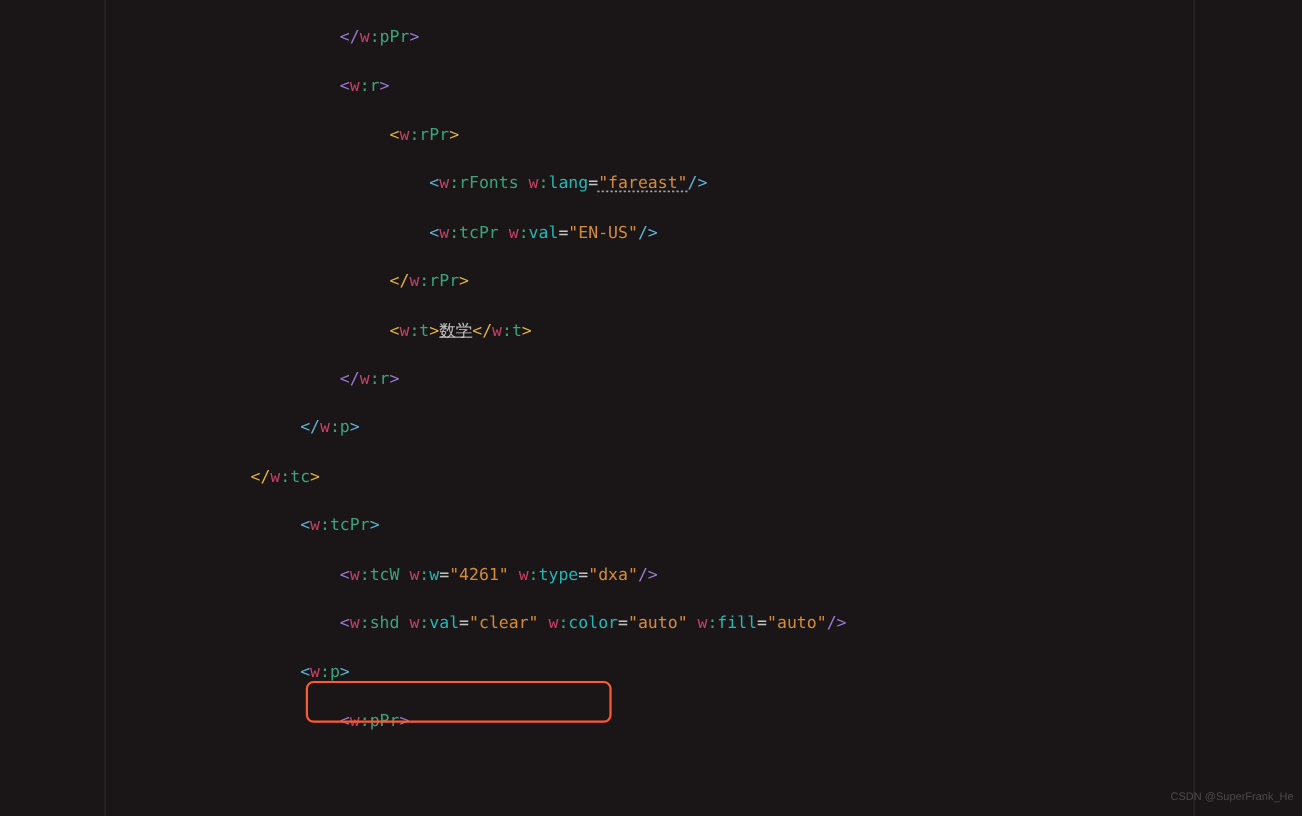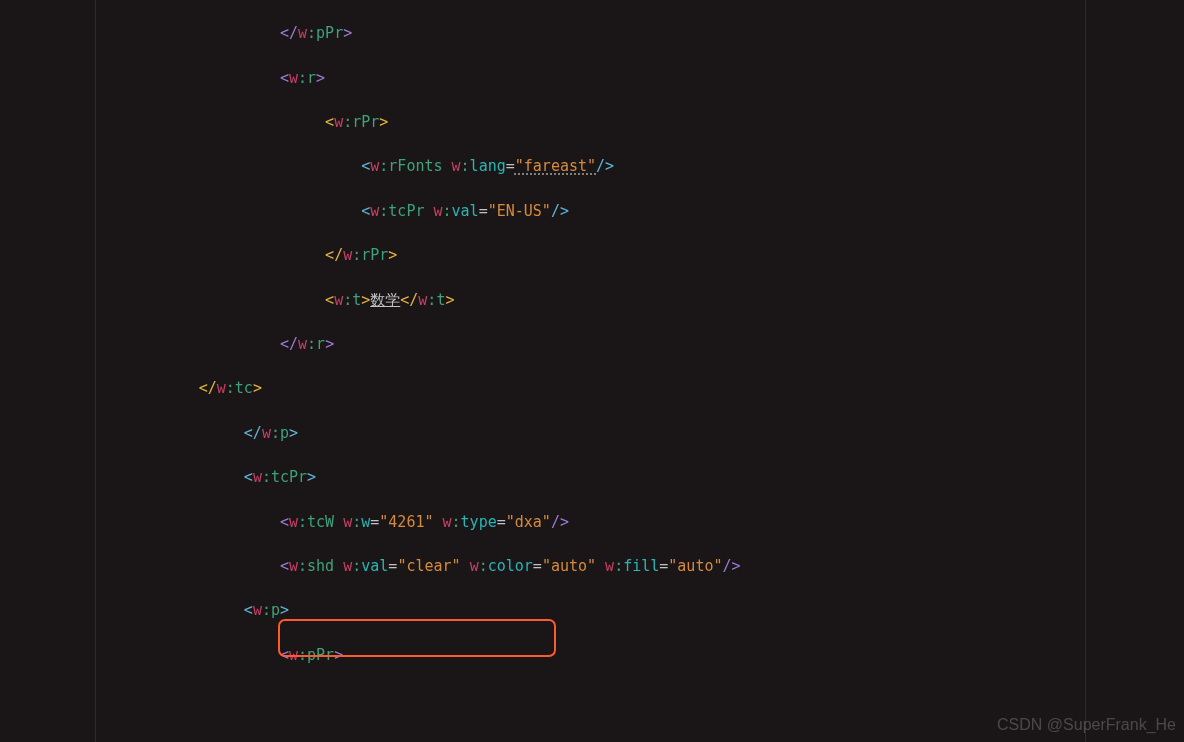--- a/index.html
+++ b/index.html
@@ -13,21 +13,21 @@
     width: 1184px;
     height: 742px;
     position: relative;
   }
   .code {
     position: absolute;
     left: 0;
     top: 0;
     padding-top: 0px;
   }
-  .line { height: 22.2px; }
+  .line { height: 22.2px; padding-left: 29px; }
   .bracket  { color: #9b7bd6; }   
   .bracket2 { color: #e4b340; }   
   .bracket3 { color: #5fb4d8; }   
   .ns       { color: #c74066; }   
   .tag      { color: #3ca37b; }   
   .colon    { color: #3ca37b; }
   .attr     { color: #27b5b5; }   
   .eq       { color: #c2c2c2; }
   .str      { color: #d78b3a; }   
   .text     { color: #c2c2c2; text-decoration: underline; }
@@ -37,43 +37,43 @@
     position: absolute;
     border: 2.5px solid #ff5a2e;
     border-radius: 7px;
     pointer-events: none;
   }
   .watermark {
     position: absolute;
     right: 8px;
     bottom: 6px;
     color: rgba(200,200,200,0.28);
-    font-size: 16px;
+    font-size: 10px;
     font-family: -apple-system, "Segoe UI", sans-serif;
   }
 </style>
 </head>
 <body>
 
 
 
 <div class="guide" style="left:95px"></div>
 <div class="guide" style="left:1085px"></div>
 
 <div class="code">
 <div class="line">                               <span class="bracket">&lt;/</span><span class="ns">w</span><span class="colon">:</span><span class="tag">pPr</span><span class="bracket">&gt;</span></div>
 <div class="line">                               <span class="bracket">&lt;</span><span class="ns">w</span><span class="colon">:</span><span class="tag">r</span><span class="bracket">&gt;</span></div>
 <div class="line">                                    <span class="bracket2">&lt;</span><span class="ns">w</span><span class="colon">:</span><span class="tag">rPr</span><span class="bracket2">&gt;</span></div>
 <div class="line">                                        <span class="bracket3">&lt;</span><span class="ns">w</span><span class="colon">:</span><span class="tag">rFonts</span> <span class="ns">w</span><span class="colon">:</span><span class="attr">lang</span><span class="eq">=</span><span class="str und">"fareast"</span><span class="bracket3">/&gt;</span></div>
 <div class="line">                                        <span class="bracket3">&lt;</span><span class="ns">w</span><span class="colon">:</span><span class="tag">tcPr</span> <span class="ns">w</span><span class="colon">:</span><span class="attr">val</span><span class="eq">=</span><span class="str">"EN-US"</span><span class="bracket3">/&gt;</span></div>
 <div class="line">                                    <span class="bracket2">&lt;/</span><span class="ns">w</span><span class="colon">:</span><span class="tag">rPr</span><span class="bracket2">&gt;</span></div>
 <div class="line">                                    <span class="bracket2">&lt;</span><span class="ns">w</span><span class="colon">:</span><span class="tag">t</span><span class="bracket2">&gt;</span><span class="text">数学</span><span class="bracket2">&lt;/</span><span class="ns">w</span><span class="colon">:</span><span class="tag">t</span><span class="bracket2">&gt;</span></div>
 <div class="line">                               <span class="bracket">&lt;/</span><span class="ns">w</span><span class="colon">:</span><span class="tag">r</span><span class="bracket">&gt;</span></div>
+<div class="line">                           <span class="bracket3">&lt;/</span><span class="ns">w</span><span class="colon">:</span><span class="tag">p</span><span class="bracket3">&gt;</span></div>
 <div class="line">                      <span class="bracket2">&lt;/</span><span class="ns">w</span><span class="colon">:</span><span class="tag">tc</span><span class="bracket2">&gt;</span></div>
-<div class="line">                           <span class="bracket3">&lt;/</span><span class="ns">w</span><span class="colon">:</span><span class="tag">p</span><span class="bracket3">&gt;</span></div>
 <div class="line">                           <span class="bracket3">&lt;</span><span class="ns">w</span><span class="colon">:</span><span class="tag">tcPr</span><span class="bracket3">&gt;</span></div>
 <div class="line">                               <span class="bracket">&lt;</span><span class="ns">w</span><span class="colon">:</span><span class="tag">tcW</span> <span class="ns">w</span><span class="colon">:</span><span class="attr">w</span><span class="eq">=</span><span class="str">"4261"</span> <span class="ns">w</span><span class="colon">:</span><span class="attr">type</span><span class="eq">=</span><span class="str">"dxa"</span><span class="bracket">/&gt;</span></div>
 <div class="line">                               <span class="bracket">&lt;</span><span class="ns">w</span><span class="colon">:</span><span class="tag">shd</span> <span class="ns">w</span><span class="colon">:</span><span class="attr">val</span><span class="eq">=</span><span class="str">"clear"</span> <span class="ns">w</span><span class="colon">:</span><span class="attr">color</span><span class="eq">=</span><span class="str">"auto"</span> <span class="ns">w</span><span class="colon">:</span><span class="attr">fill</span><span class="eq">=</span><span class="str">"auto"</span><span class="bracket">/&gt;</span></div>
 <div class="line">                           <span class="bracket3">&lt;</span><span class="ns">w</span><span class="colon">:</span><span class="tag">p</span><span class="bracket3">&gt;</span></div>
 <div class="line">                               <span class="bracket">&lt;</span><span class="ns">w</span><span class="colon">:</span><span class="tag">pPr</span><span class="bracket">&gt;</span></div>
 
 
 
 
 

